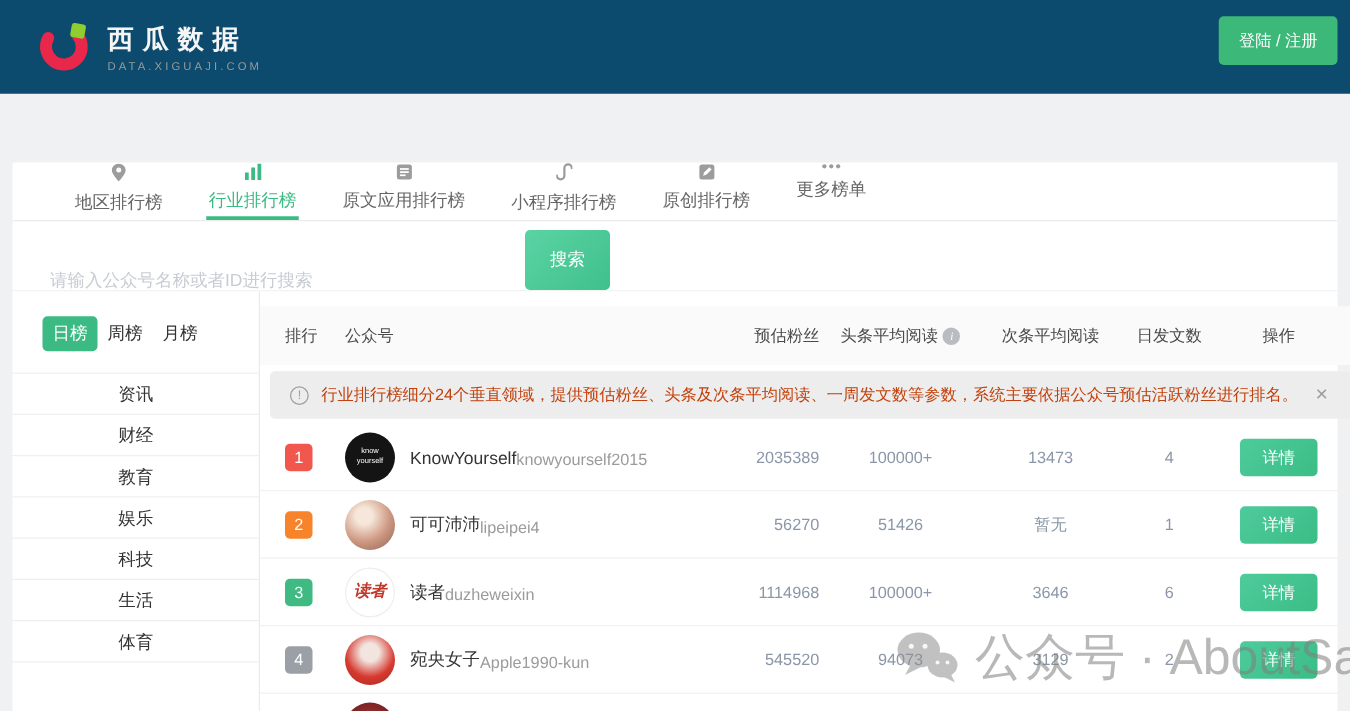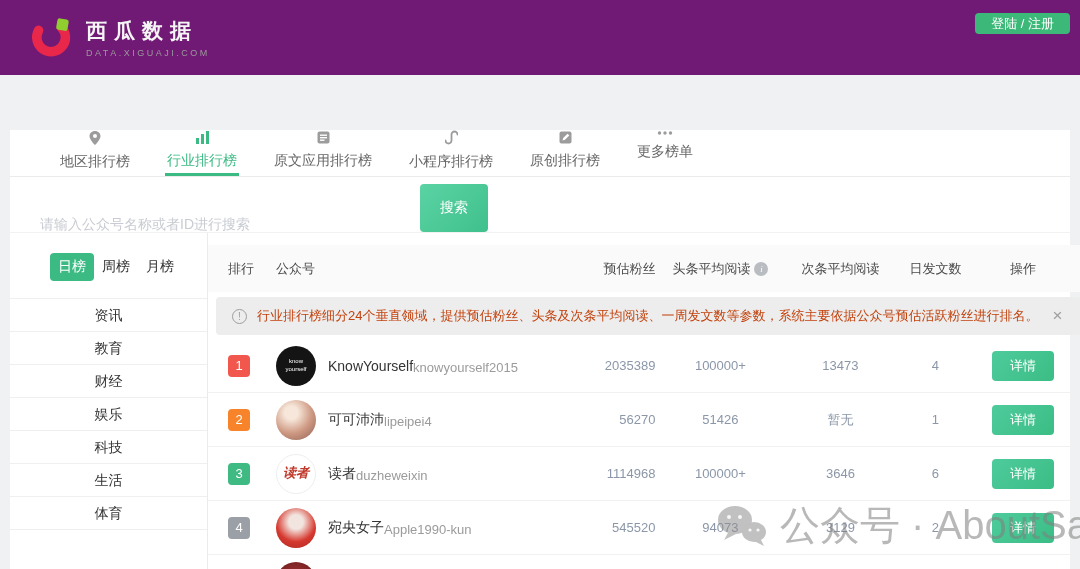--- a/index.html
+++ b/index.html
@@ -1,26 +1,26 @@
 <!DOCTYPE html>
 <html><head>
 <meta charset="utf-8">
 <style>
   * { margin:0; padding:0; box-sizing:border-box; }
   html,body { width:1080px; height:569px; }
   body { font-family:"Liberation Sans","DejaVu Sans",sans-serif; background:#f0f1f2; }
   .page { position:relative; width:1080px; height:569px; overflow:hidden; background:#f0f1f2; }
 
   
-  .top-header { position:absolute; top:0; left:0; width:100%; height:75px; background:#701a75; display:flex; align-items:center; }
+  .top-header { position:absolute; top:0; left:0; width:100%; height:75px; background:#0c4a6e; display:flex; align-items:center; }
   .brand { display:flex; align-items:center; gap:14px; margin-left:30px; }
   .logo-icon { width:42px; height:42px; }
   .brand-name { color:#f5f5f5; font-size:21px; letter-spacing:7px; font-weight:bold; }
   .brand-domain { color:#9a9a9a; font-size:9px; letter-spacing:2.5px; margin-top:3px; }
-  .login-btn { position:absolute; right:10px; top:13px; height:21px; padding:0 16px; background:#3cb878; color:#fff; border:none; border-radius:4px; font-size:13px; cursor:pointer; font-family:inherit; }
+  .login-btn { position:absolute; right:10px; top:13px; height:39px; padding:0 16px; background:#3cb878; color:#fff; border:none; border-radius:4px; font-size:13px; cursor:pointer; font-family:inherit; }
 
   
   .card { position:absolute; left:10px; right:10px; top:130px; height:460px; background:#fff; }
 
   
   .tabs { display:flex; align-items:stretch; height:47px; border-bottom:1px solid #ebebeb; padding-left:50px; }
   .tab { position:relative; display:flex; align-items:center; gap:7px; margin-right:37px; font-size:14px; color:#666; cursor:pointer;flex-direction:column; }
   .tab .tico { display:flex; align-items:center; }
   .tab svg { display:block; }
   .tab.active { color:#3cba83; }
@@ -31,21 +31,21 @@
   .search-input { width:350px; border:none; outline:none; font-size:14px; color:#333; font-family:inherit; }
   .search-input::placeholder { color:#c8ccd2; }
   .search-btn { margin-left:30px; width:68px; height:48px; border:none; border-radius:4px; background:linear-gradient(135deg,#5bd3a4,#3fc08c); color:#fff; font-size:14px; cursor:pointer; font-family:inherit; }
 
   
   .main { display:flex; align-items:stretch; height:356px; }
   .sidebar { width:198px; border-right:1px solid #ebebeb; padding-top:20px; flex-shrink:0; }
   .content { flex:1; padding-top:12px; position:relative; }
 
   
-  .period-row { display:flex; align-items:center; padding-left:40px; }
+  .period-row { display:flex; align-items:center; padding-left:24px; }
   .period-btn { height:28px; min-width:40px; padding:0 8px; border:none; background:transparent; font-size:14px; color:#333; cursor:pointer; border-radius:4px; font-family:inherit; }
   .period-btn.active { background:#3cba83; color:#fff; }
   .date-select { margin:15px 18px 0 28px; height:30px; border:1px solid #dcdfe3; border-radius:4px; display:flex; align-items:center; justify-content:space-between; padding:0 12px; font-size:14px; color:#666; cursor:pointer; background:#fff; }
   .caret { font-size:9px; color:#8a8f96; }
   .cat-list { margin-top:17px; border-top:1px solid #efefef; }
   .cat-item { height:33px; line-height:33px; text-align:center; font-size:14px; color:#333; border-bottom:1px solid #efefef; cursor:pointer; }
 
   
   .grid { display:grid; grid-template-columns:48px 1fr 130px 130px 110px 80px 95px; padding:0 20px; align-items:center; }
   .thead { height:47px; background:#fafafa; font-size:13px; color:#4a4a4a; }
@@ -168,22 +168,22 @@
     <div class="main">
 
       <aside class="sidebar">
         <div class="period-row">
           <button class="period-btn active">日榜</button>
           <button class="period-btn">周榜</button>
           <button class="period-btn">月榜</button>
         </div>
         <div class="cat-list">
           <div class="cat-item">资讯</div>
+          <div class="cat-item">财经</div>
           <div class="cat-item">教育</div>
-          <div class="cat-item">财经</div>
           <div class="cat-item">娱乐</div>
           <div class="cat-item">科技</div>
           <div class="cat-item">生活</div>
           <div class="cat-item">体育</div>
         </div>
       </aside>
 
       <section class="content">
 
         <div class="grid thead">

